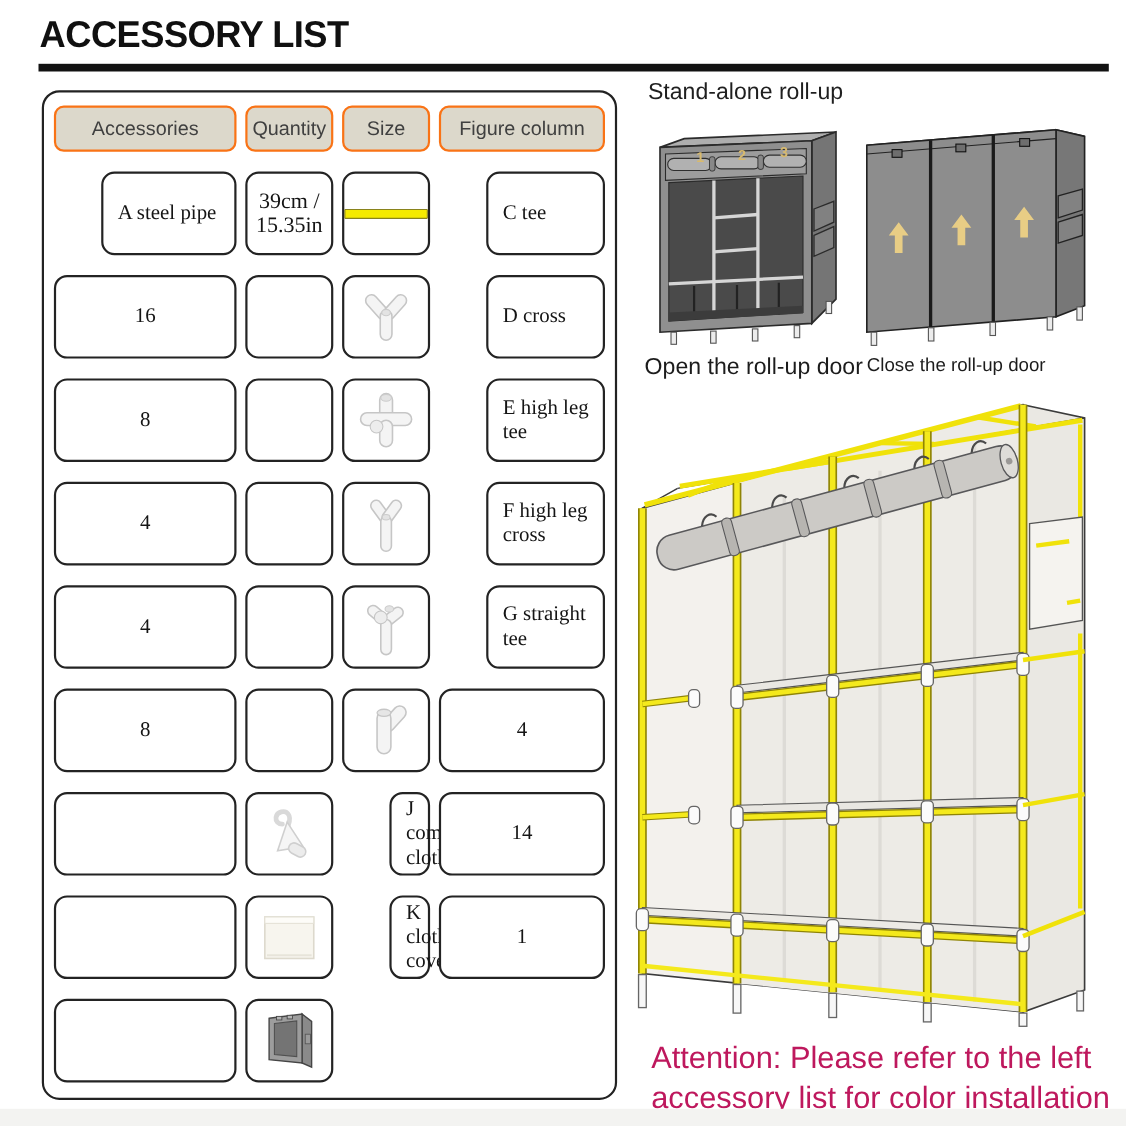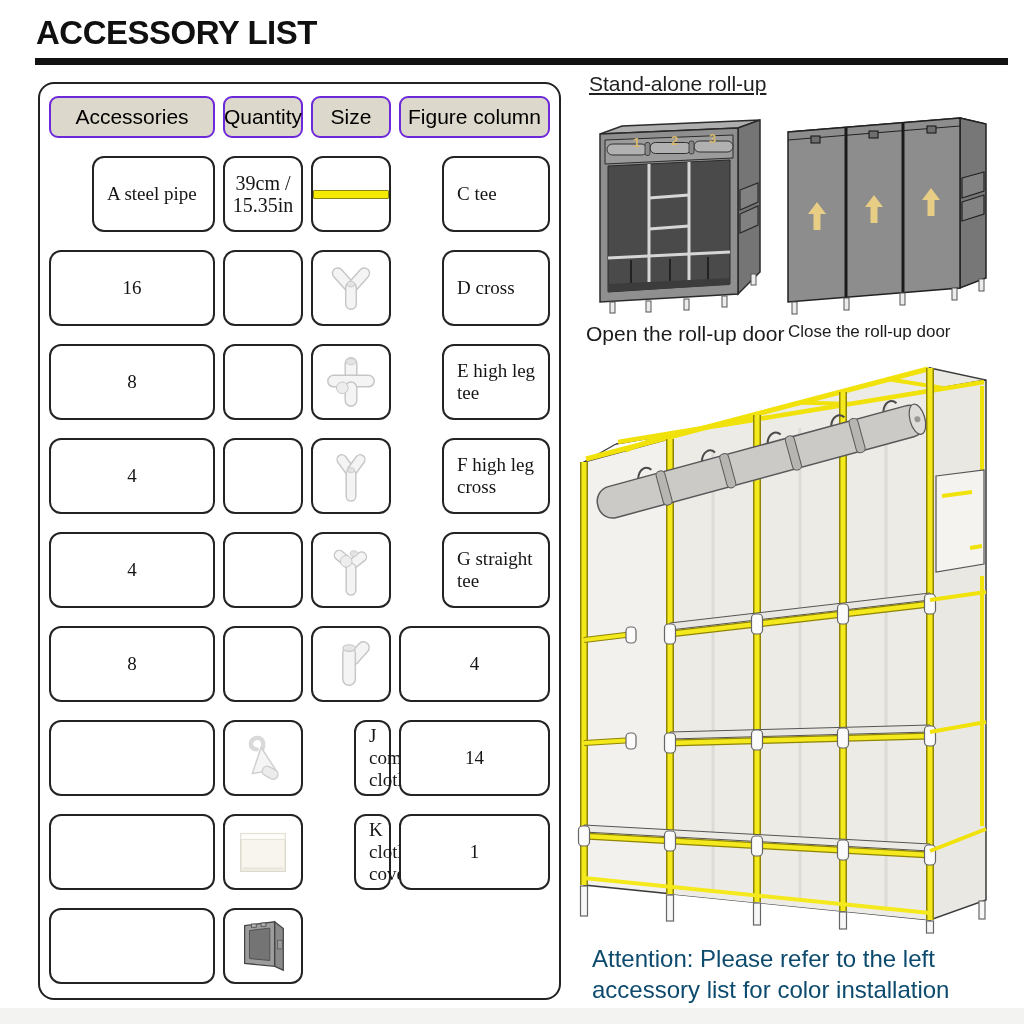--- a/index.html
+++ b/index.html
@@ -18,44 +18,44 @@
   
   .acc-table{
     position:absolute;left:38px;top:82px;width:523px;height:918px;box-sizing:border-box;
     border:2px solid #222;border-radius:16px;background:#fff;
     padding:12px 9px;display:grid;
     grid-template-columns:166px 80px 80px 151px;
     grid-template-rows:42px repeat(9,76px);
     column-gap:8px;row-gap:18px;
   }
   .hcell{
-    background:#dcd8cb;border:2px solid #6d28d9;border-radius:9px;
+    background:#dcd8cb;border:2px solid #f97316;border-radius:9px;
     display:flex;align-items:center;justify-content:center;
-    font-size:21px;color:#000000;box-sizing:border-box;
+    font-size:18px;color:#404040;box-sizing:border-box;
   }
   .cell{
     border:2px solid #232323;border-radius:12px;background:#fff;box-sizing:border-box;
     display:flex;align-items:center;justify-content:center;
     font-family:"Liberation Serif","DejaVu Serif",serif;font-size:19px;color:#151515;
   }
   .cell.name{justify-content:flex-start;padding:0 6px 0 13px;line-height:1.15;margin-left:43px;}
   .cell.size{font-size:20px;line-height:1.12;text-align:center;padding:0 7px;}
   .pipe-bar{width:122px;height:7px;background:#f5ea00;border:1.5px solid #89831c;border-radius:1px;}
   .fig-svg{display:block;}
 
   
-  .standalone-label{position:absolute;left:589px;top:72px;font-size:21px;color:#1f1f1f;text-decoration:underline;}
+  .standalone-label{position:absolute;left:589px;top:72px;font-size:21px;color:#1f1f1f;}
   .open-wardrobe{position:absolute;left:588px;top:98px;}
   .closed-wardrobe{position:absolute;left:780px;top:92px;}
   .open-caption{position:absolute;left:586px;top:322px;font-size:21px;color:#1c1c1c;}
   .close-caption{position:absolute;left:788px;top:322px;font-size:17px;color:#1c1c1c;}
   .frame-illustration{position:absolute;left:574px;top:356px;}
   .attention{
     position:absolute;left:592px;top:944px;width:430px;
-    font-size:24px;line-height:1.28;color:#0c4a6e;
+    font-size:28px;line-height:1.28;color:#be185d;
   }
 </style>
 </head>
 <body>
 
 <div class="page-title">ACCESSORY LIST</div>
 <div class="title-rule"></div>
 
 <div class="acc-table">
   <div class="hcell">Accessories</div>

